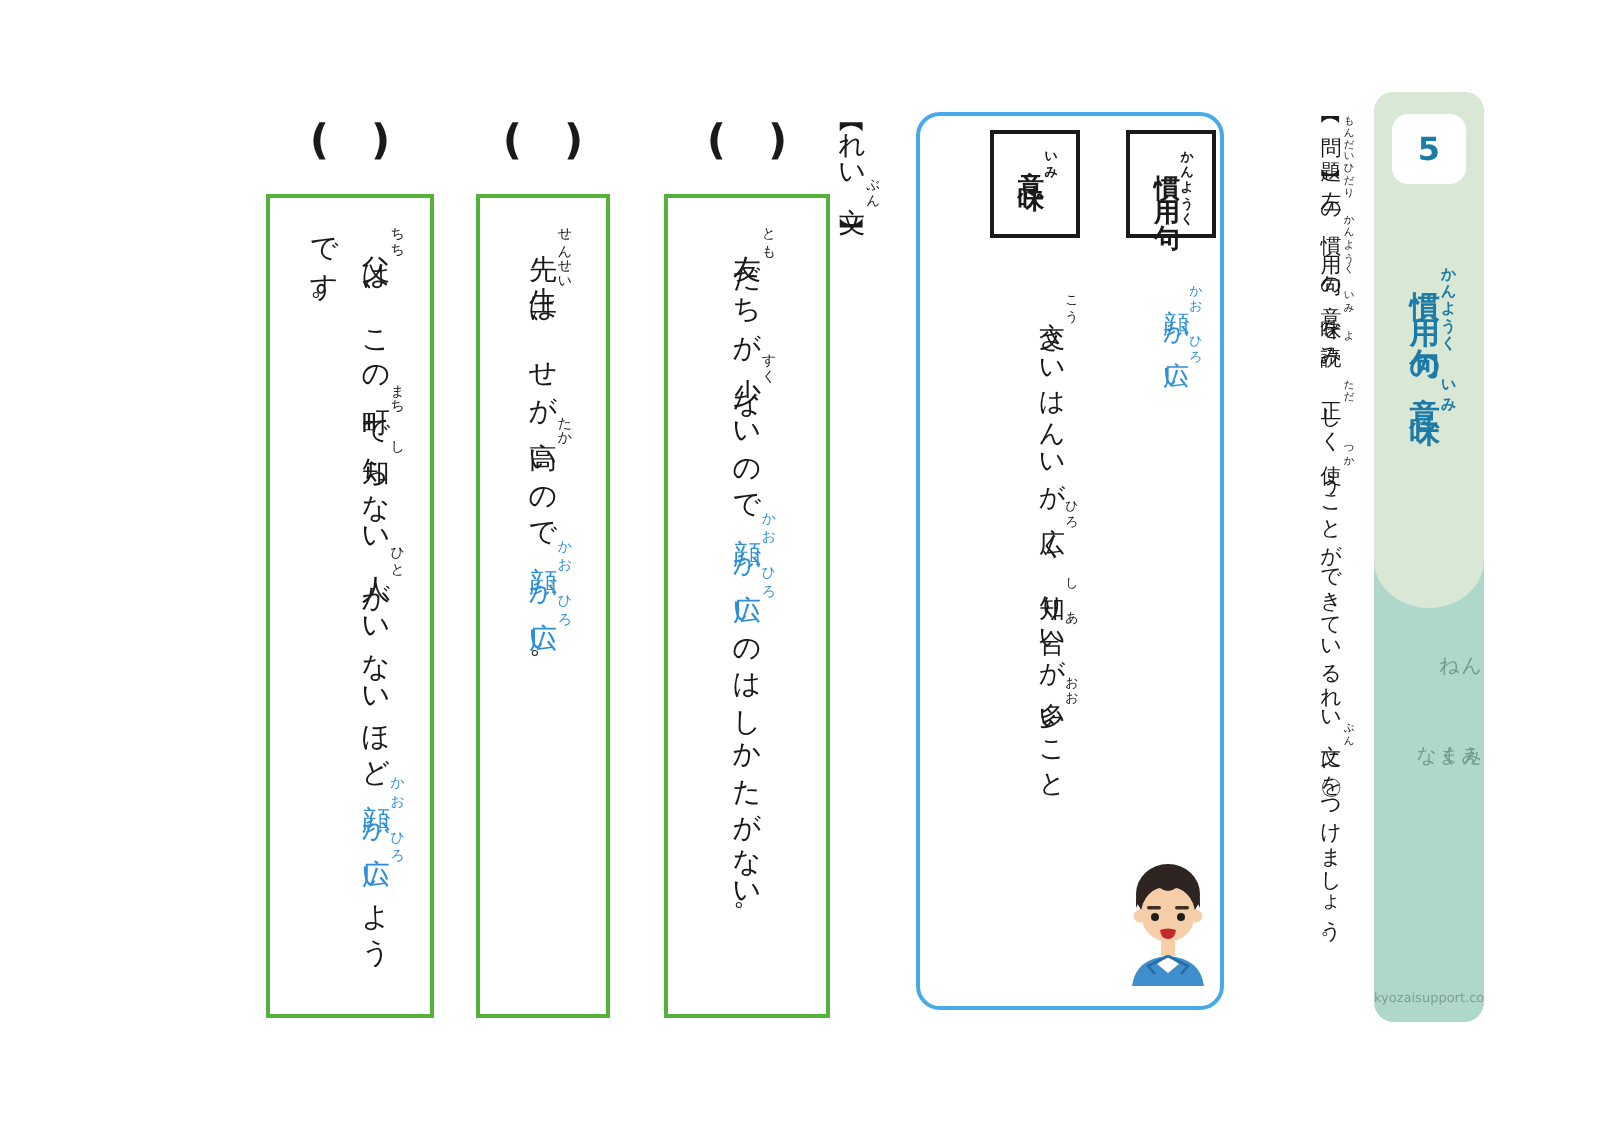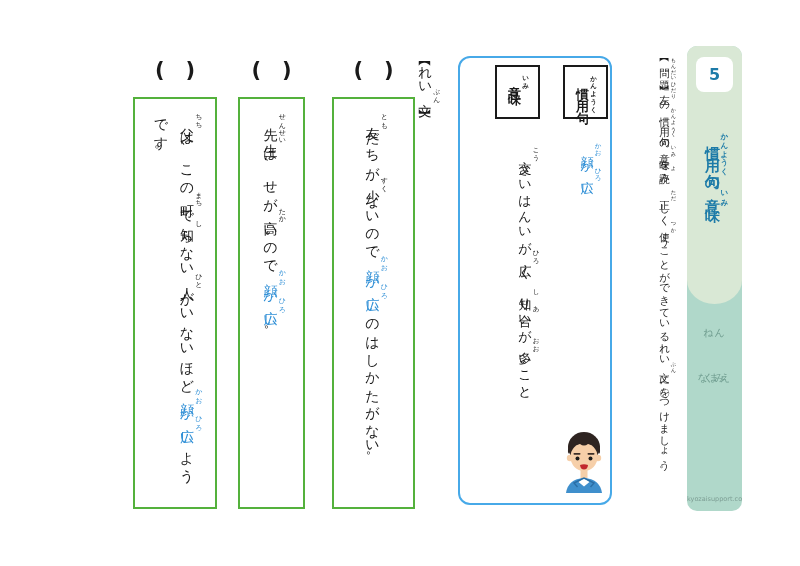--- a/index.html
+++ b/index.html
@@ -89,21 +89,21 @@
     background:#fff;border-radius:8px;
     display:flex;align-items:center;justify-content:center;
     font-size:16px;font-weight:bold;color:var(--teal-title);
   }
   .side-title{
     position:absolute;top:82px;left:50%;transform:translateX(-50%);
     font-size:15px;font-weight:bold;letter-spacing:3.5px;line-height:1.45;
     color:var(--teal-title);
   }
   .field{
-    position:absolute;width:100%;text-align:center;
+    position:absolute;width:100%;text-align:right;
     font-size:10px;color:var(--field-text);letter-spacing:1px;
   }
   .nen{top:280px;}
   .kumi{top:325px;}
   .namae{top:325px;}
   .site{
     position:absolute;bottom:8px;width:100%;text-align:center;
     font-size:6.5px;color:#7d9e94;
   }
 </style>

